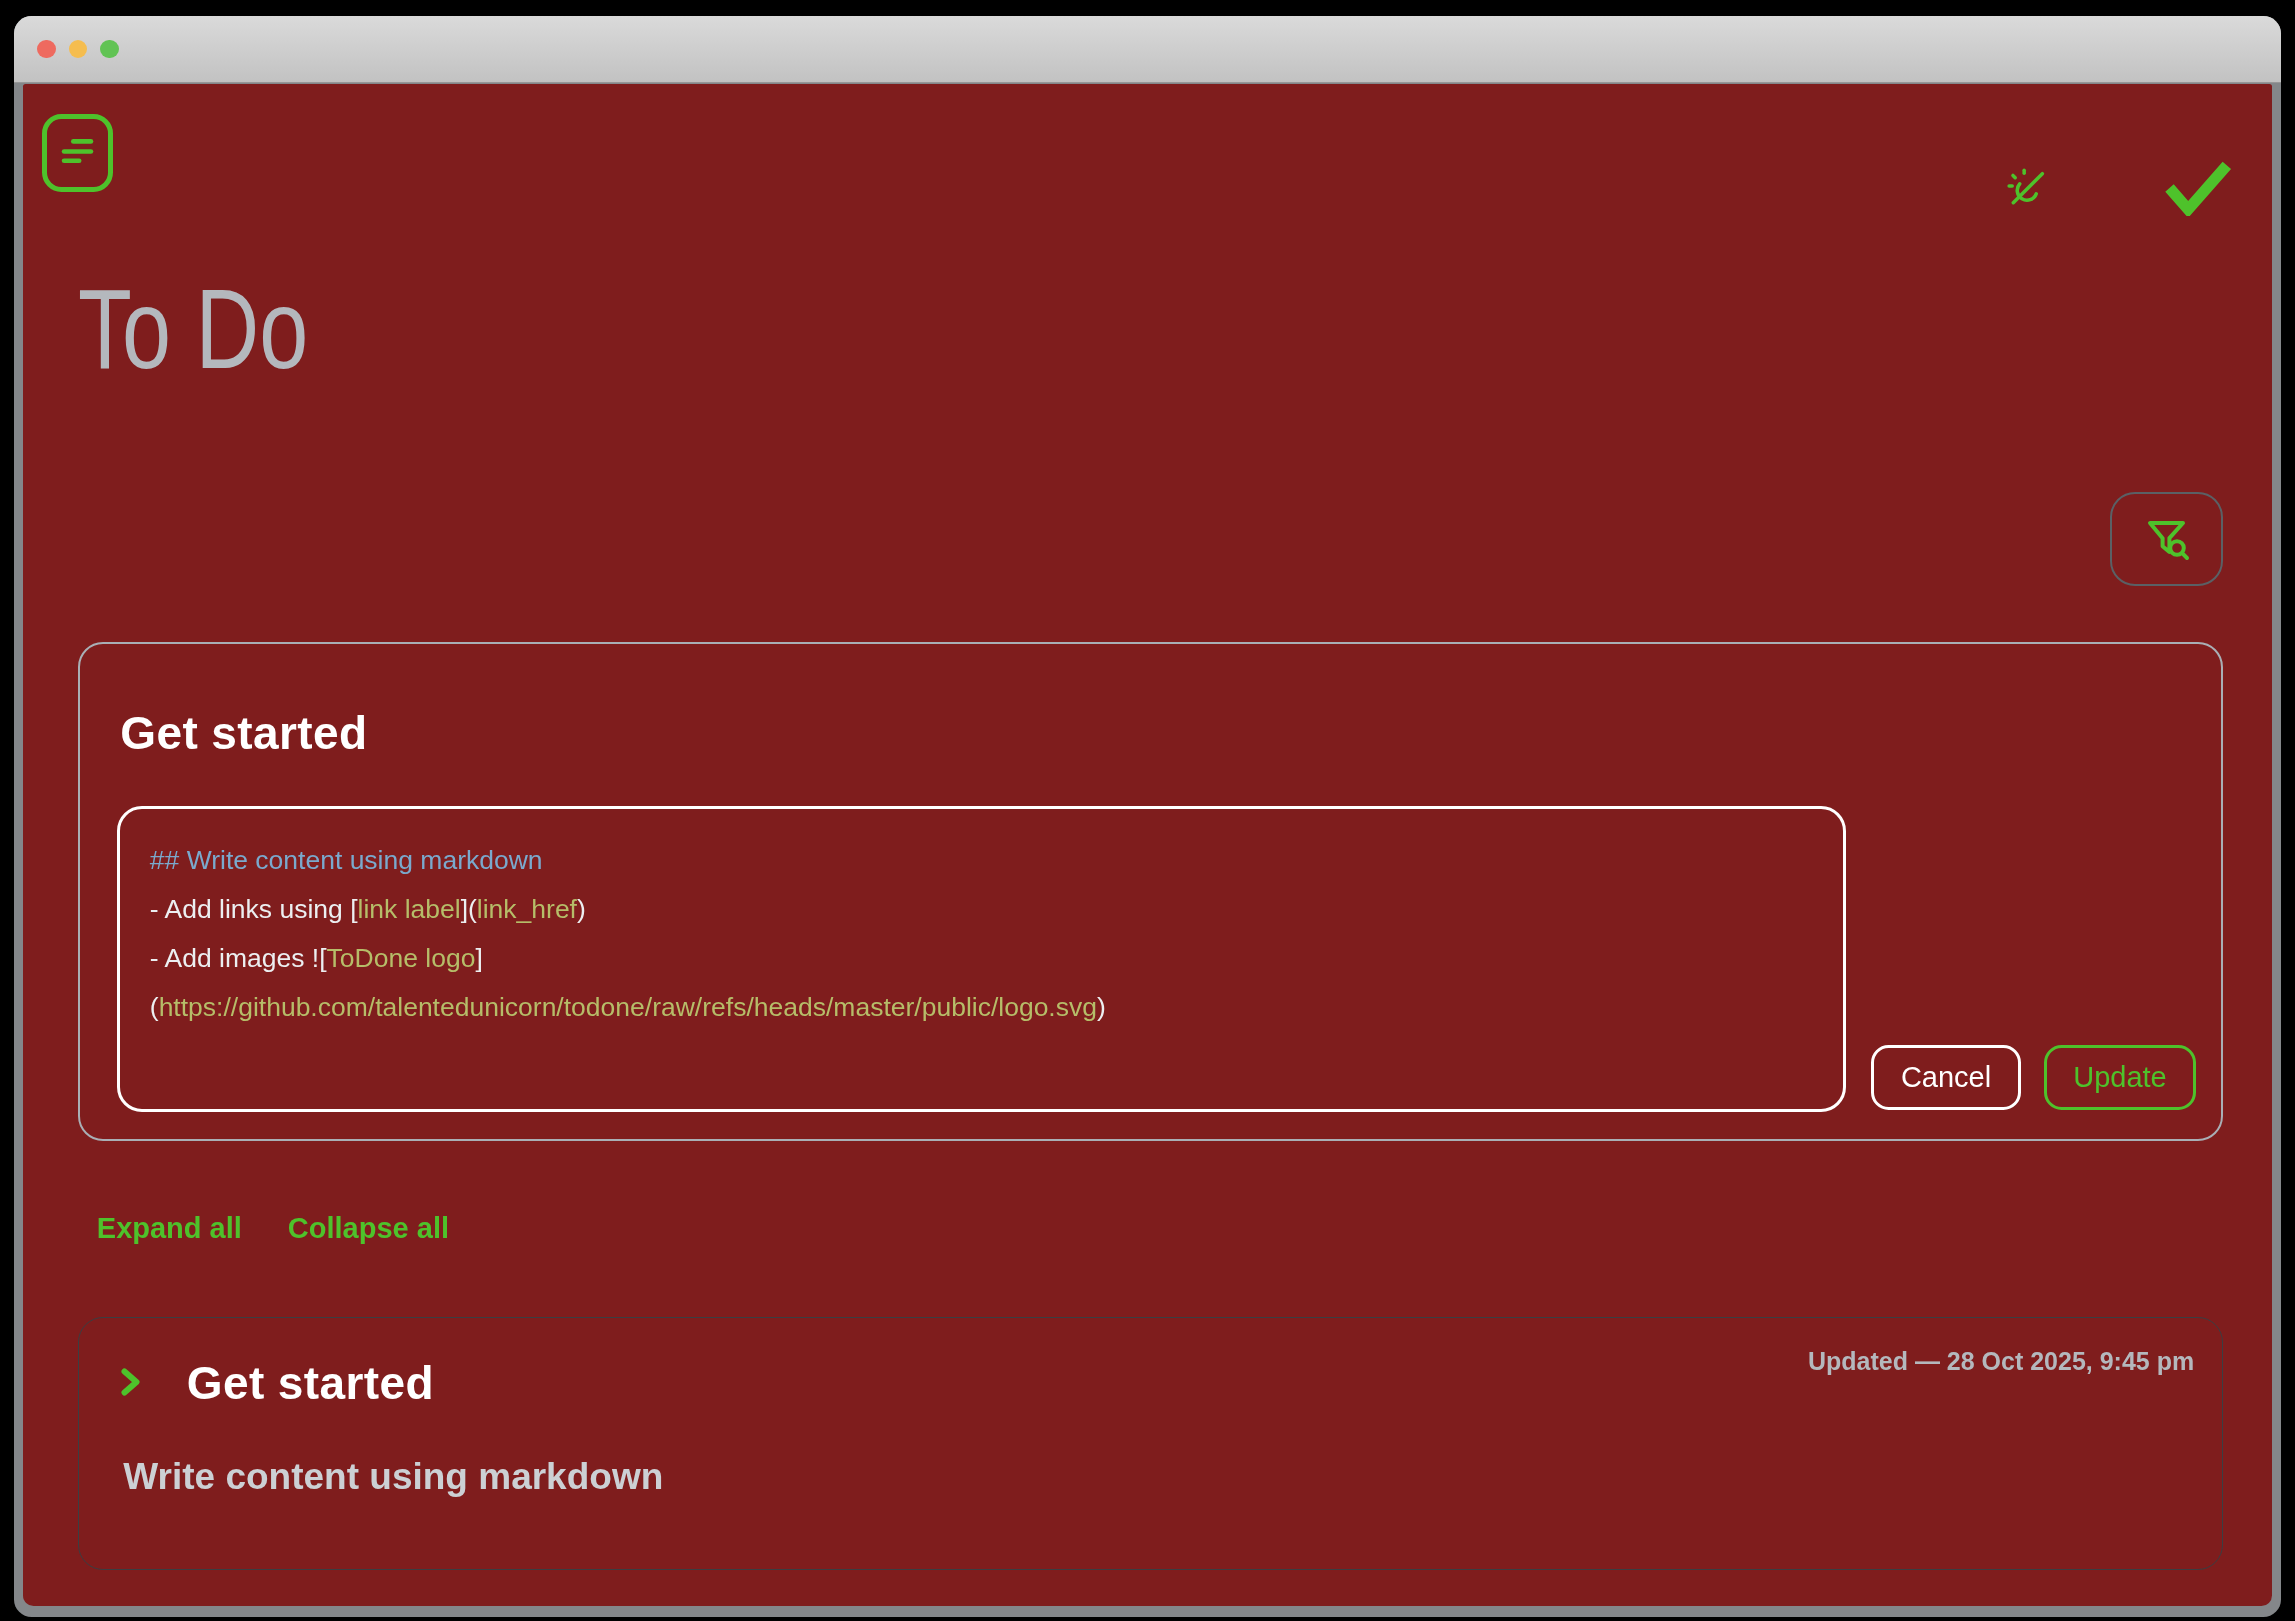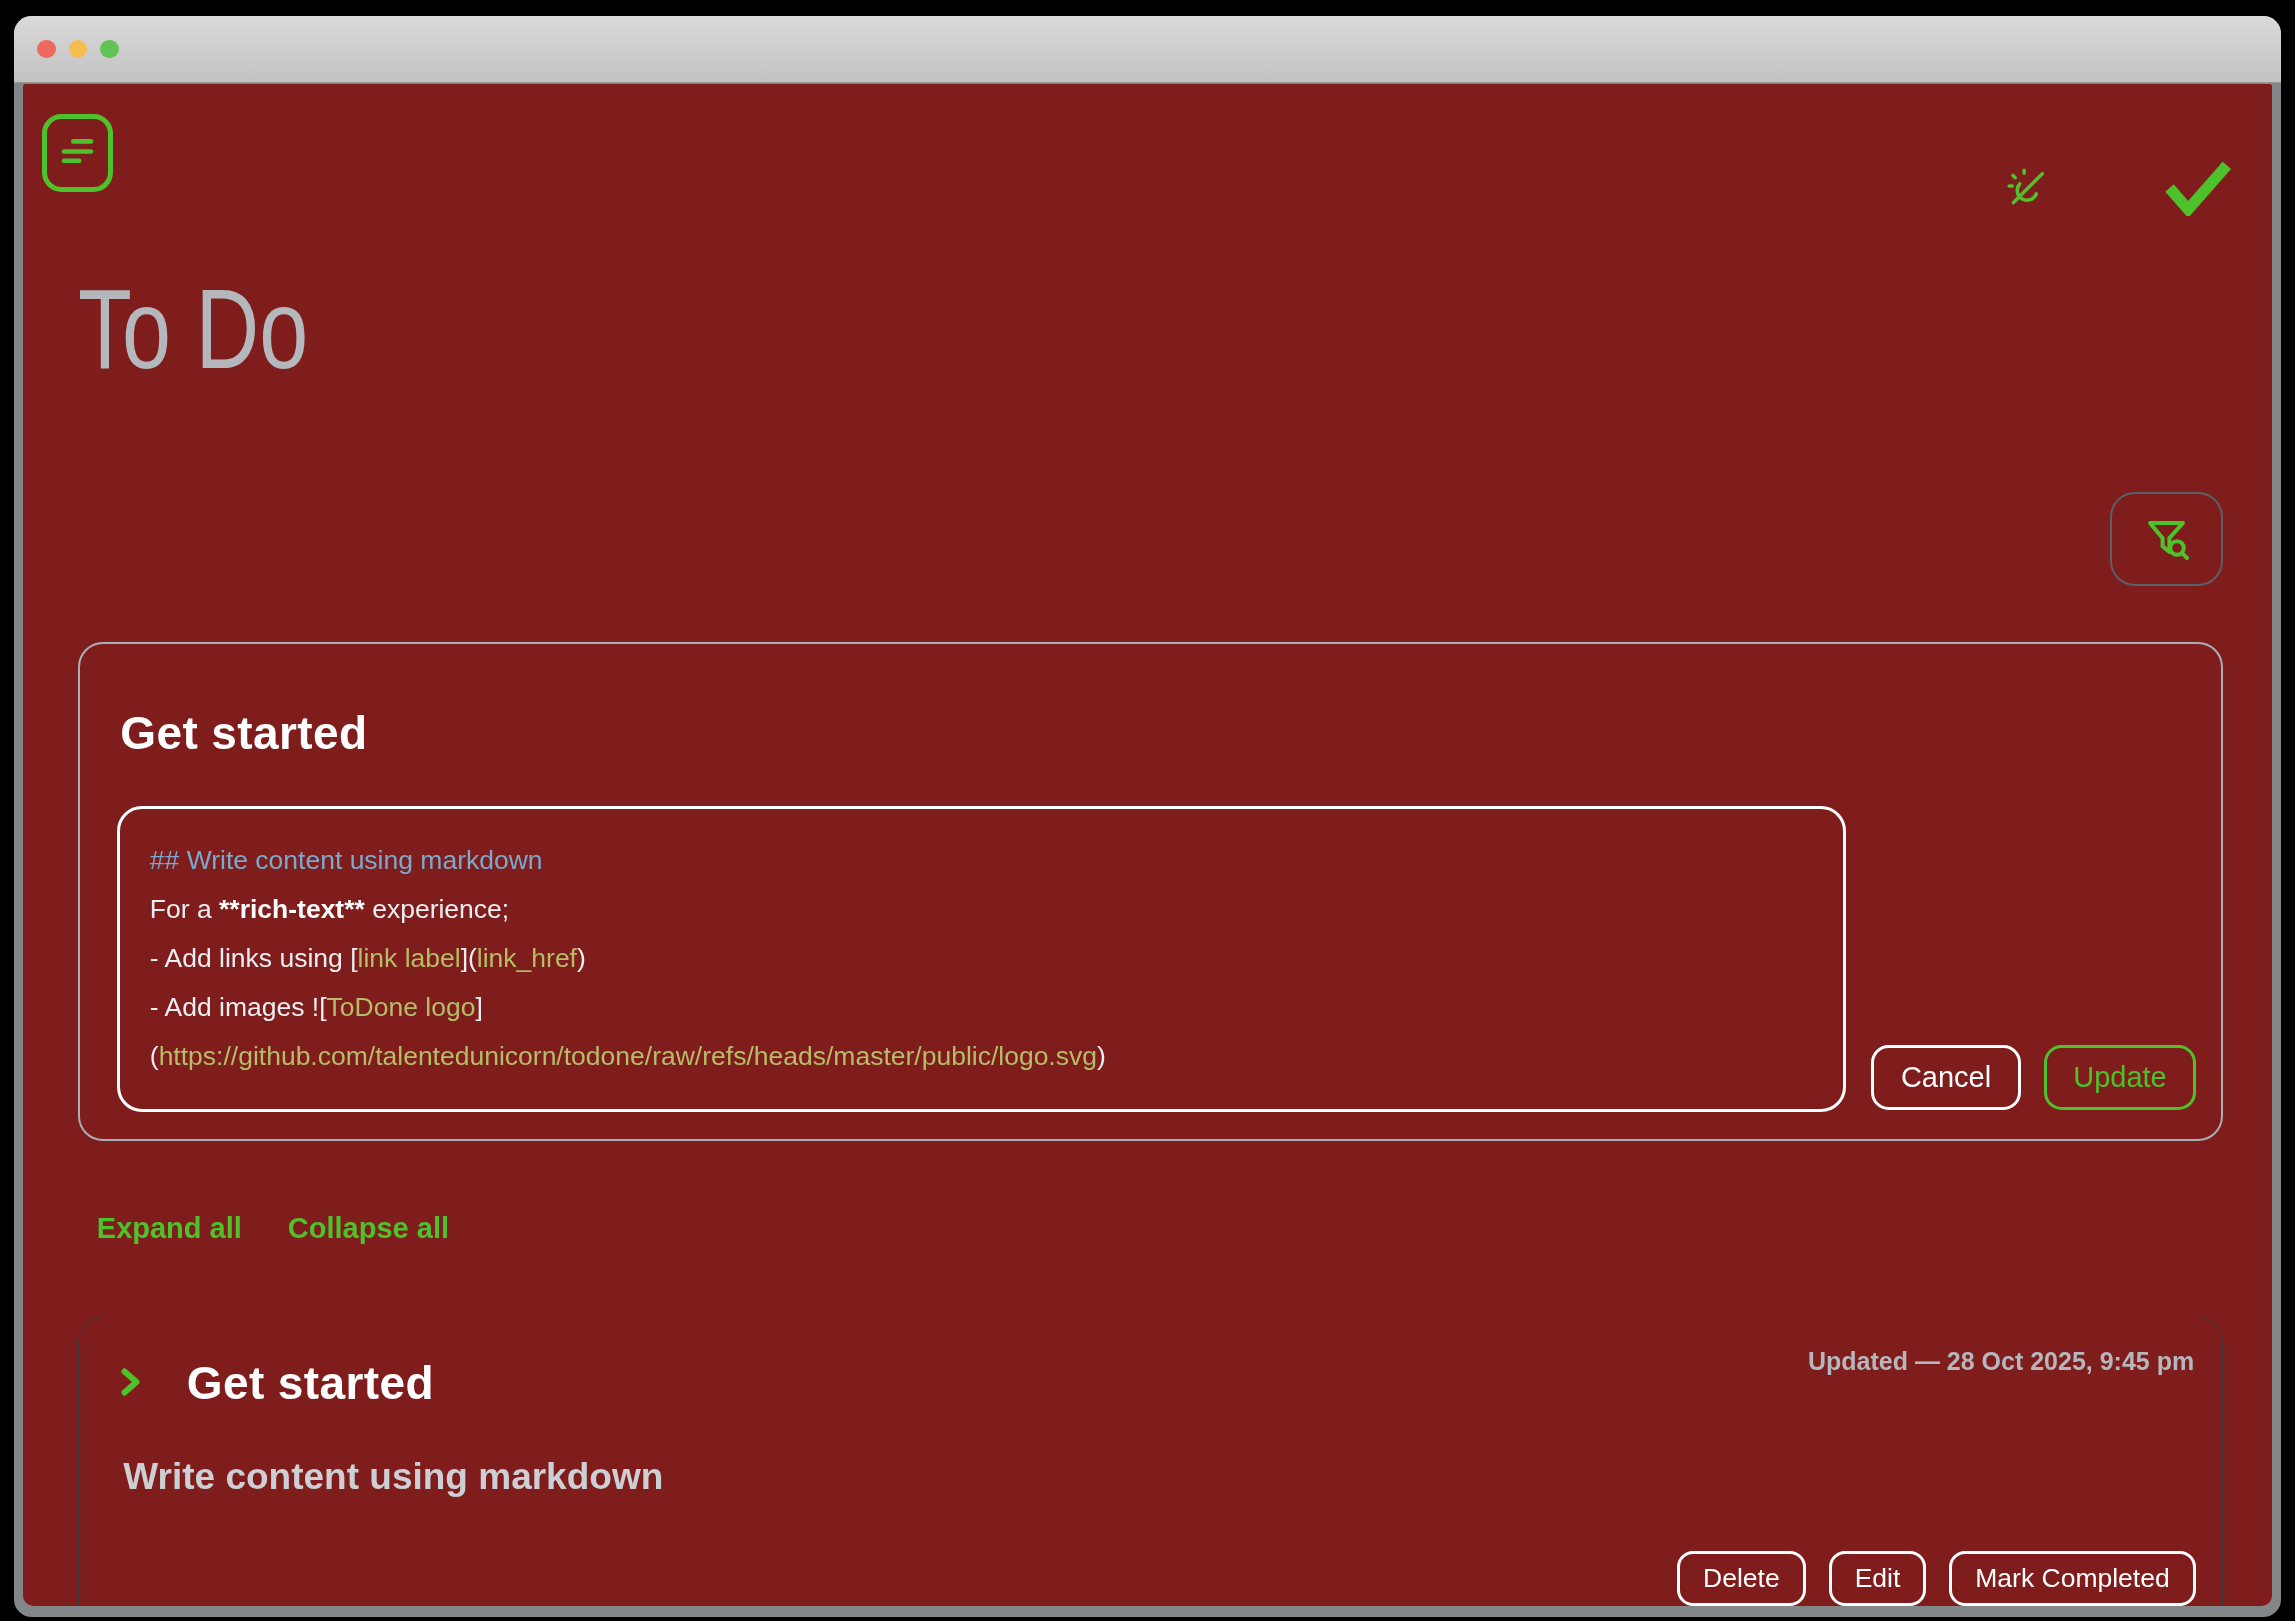--- a/index.html
+++ b/index.html
@@ -149,21 +149,20 @@
           </svg>
         </span>
       </button>
     </div>
 
     <section class="editor-card">
       <h2 class="card-title">Get started</h2>
       <div class="editor-row">
         <div class="code-editor">
             <div><span class="tok-blue">## Write content using markdown</span></div>
-            <div><span class="tok-white">For a </span><span class="tok-bold">**rich-text**</span><span class="tok-white"> experience;</span></div>
             <div><span class="tok-white">- Add links using [</span><span class="tok-olive">link label</span><span class="tok-white">](</span><span class="tok-olive">link_href</span><span class="tok-white">)</span></div>
             <div><span class="tok-white">- Add images ![</span><span class="tok-olive">ToDone logo</span><span class="tok-white">]</span></div>
             <div><span class="tok-white">(</span><span class="tok-olive">https://github.com/talentedunicorn/todone/raw/refs/heads/master/public/logo.svg</span><span class="tok-white">)</span></div>
           </div>
         <div class="editor-actions">
           <button class="btn btn-lg">Cancel</button>
           <button class="btn btn-lg btn-green">Update</button>
         </div>
       </div>
     </section>
@@ -177,22 +176,17 @@
       <span class="updated">Updated — 28 Oct 2025, 9:45 pm</span>
       <div class="todo-summary">
         <span>
           <svg viewBox="0 0 14 20" width="21" height="30" fill="none" stroke="#4ec22b" stroke-width="4" stroke-linecap="round" stroke-linejoin="round">
             <polyline points="3,3 11,10 3,17"></polyline>
           </svg>
         </span>
         <h3 class="todo-title">Get started</h3>
       </div>
       <div class="todo-body">Write content using markdown</div>
-      <div class="todo-actions">
-        <button class="btn btn-sm">Delete</button>
-        <button class="btn btn-sm">Edit</button>
-        <button class="btn btn-sm btn-green">Mark Completed</button>
-      </div>
     </section>
 
   </div>
 </div>
 
 
 </body></html>

